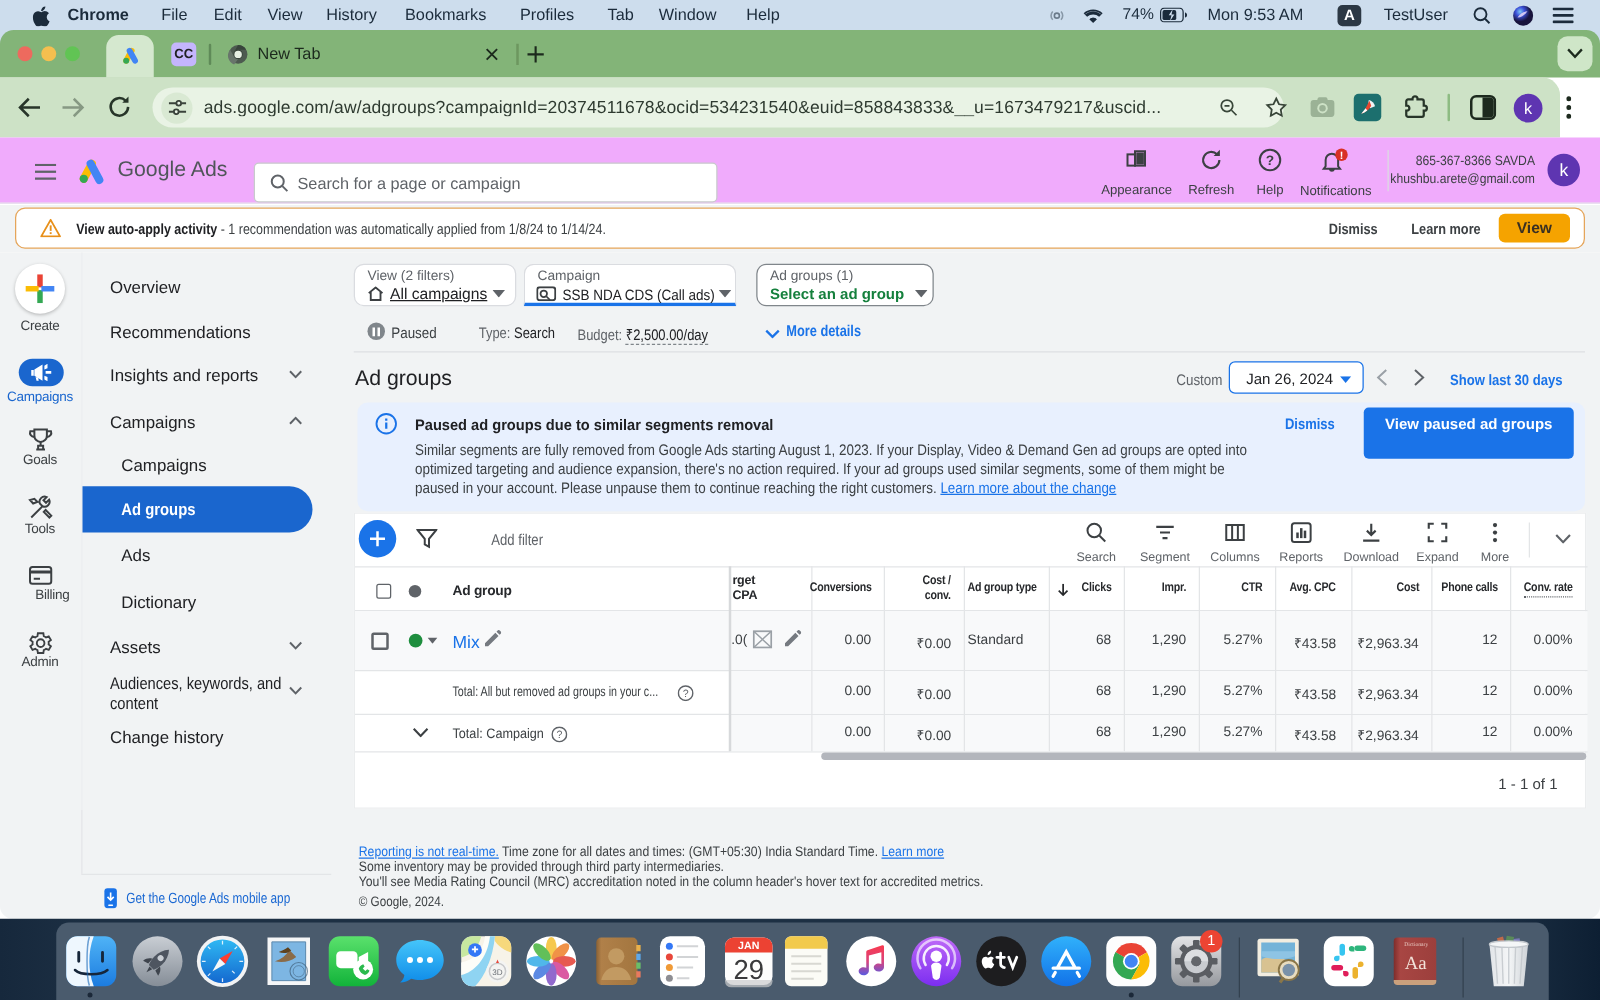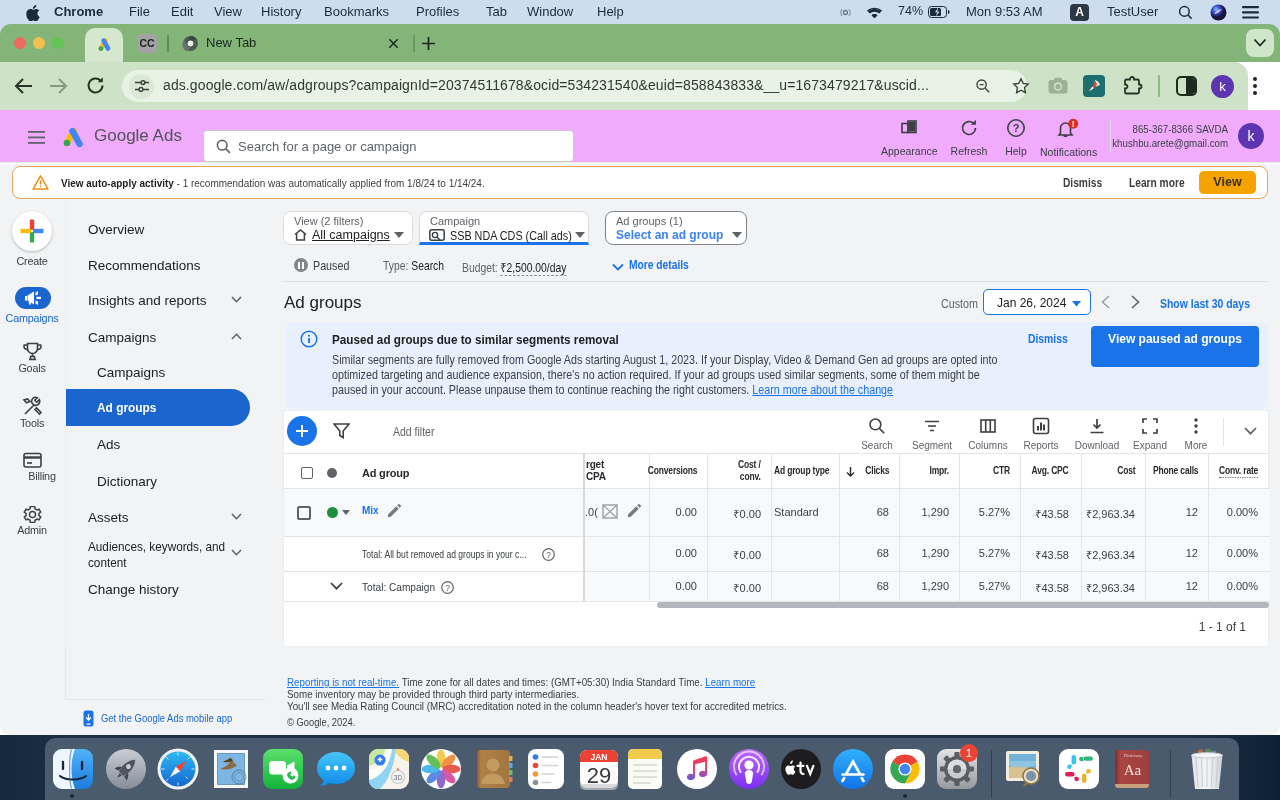--- a/index.html
+++ b/index.html
@@ -115,21 +115,21 @@
   <div class="tl" style="left:14px;top:13px;background:#ed6a5e;"></div>
   <div class="tl" style="left:33px;top:13px;background:#f5bf4f;"></div>
   <div class="tl" style="left:52px;top:13px;background:#61c454;"></div>
   <div id="activetab">
     <svg class="abs" style="left:11px;top:9px" width="17" height="16" viewBox="0 0 24 22">
         <line x1="7" y1="16" x2="13.2" y2="4.8" stroke="#fbbc04" stroke-width="6.6" stroke-linecap="round"></line>
         <line x1="10.8" y1="4.8" x2="17" y2="16" stroke="#4285f4" stroke-width="6.6" stroke-linecap="round"></line>
         <circle cx="7" cy="16" r="3.4" fill="#34a853"></circle>
       </svg>
   </div>
-  <div class="abs" style="left:137px;top:10px;width:20px;height:19px;background:#a3a3a3;border-radius:4px;color:#202124;font-size:10.5px;font-weight:bold;text-align:center;line-height:19px;">CC</div>
+  <div class="abs" style="left:137px;top:10px;width:20px;height:19px;background:#c4b5fd;border-radius:4px;color:#202124;font-size:10.5px;font-weight:bold;text-align:center;line-height:19px;">CC</div>
   <div class="abs" style="left:167px;top:11px;width:2px;height:17px;background:#5f8a58;border-radius:1px;"></div>
   <svg class="abs" style="left:182px;top:11px" width="17" height="17" viewBox="0 0 24 24">
       <circle cx="12" cy="12" r="10.5" fill="#4d5a50"></circle>
       <path d="M12 1.5a10.5 10.5 0 0 1 9.1 5.2H12a5.3 5.3 0 0 0-4.6 2.7z" fill="#38443b"></path>
       <path d="M2.9 6.7l4.6 8a5.3 5.3 0 0 0 4.5 2.6l-4.5 6A10.5 10.5 0 0 1 2.9 6.7z" fill="#68756b"></path>
       <circle cx="12" cy="12" r="5.2" fill="#38443b"></circle>
       <circle cx="12" cy="12" r="4.2" fill="#e6efe3"></circle>
     </svg>
   <div class="abs" style="left:206px;top:11px;font-size:13px;color:#1c2a1d;">New Tab</div>
   <svg class="abs" style="left:387px;top:13px" width="13" height="13" viewBox="0 0 14 14">
@@ -370,21 +370,21 @@
         <circle cx="6" cy="6" r="2.6" fill="none" stroke="#3c4043" stroke-width="1.4"></circle>
         <path d="M8 8l3 3" stroke="#3c4043" stroke-width="1.4"></path>
       </svg>
     <div class="abs" style="left:30px;top:17px;font-size:12px;color:#202124;white-space:nowrap;transform:scaleX(.9);transform-origin:left;">SSB NDA CDS (Call ads)</div>
     <svg class="abs" style="left:155px;top:20px" width="10" height="6" viewBox="0 0 10 6">
         <path fill="#5f6368" d="M0 0h10L5 6z"></path>
       </svg>
   </div>
   <div class="abs" style="left:605px;top:9px;width:142px;height:34px;border:1px solid #80868b;border-radius:8px;background:#fff;">
     <div class="abs" style="left:10px;top:3px;font-size:11px;color:#5f6368;">Ad groups (1)</div>
-    <div class="abs" style="left:10px;top:16px;font-size:12px;color:#3b82f6;font-weight:bold;white-space:nowrap;">Select an ad group</div>
+    <div class="abs" style="left:10px;top:16px;font-size:12px;color:#15803d;font-weight:bold;white-space:nowrap;">Select an ad group</div>
     <svg class="abs" style="left:126px;top:20px" width="10" height="6" viewBox="0 0 10 6">
         <path fill="#5f6368" d="M0 0h10L5 6z"></path>
       </svg>
   </div>
 
   <div class="abs" style="left:294px;top:56px;width:14px;height:14px;border-radius:50%;background:#80868b;">
     <div class="abs" style="left:4px;top:3.5px;width:2px;height:7px;background:#fff;"></div>
     <div class="abs" style="left:8px;top:3.5px;width:2px;height:7px;background:#fff;"></div>
   </div>
   <div class="abs" style="left:313px;top:57px;font-size:12.2px;color:#3c4043;transform:scaleX(.88);transform-origin:left;">Paused</div>
@@ -517,21 +517,21 @@
     <div class="hdr" style="right:199px;top:54px;transform:scaleX(.85);transform-origin:right;">Avg. CPC</div>
     <div class="hdr" style="right:133px;top:54px;transform:scaleX(.85);transform-origin:right;">Cost</div>
     <div class="hdr" style="right:70px;top:54px;transform:scaleX(.85);transform-origin:right;">Phone calls</div>
     <div class="hdr" style="right:10px;top:55px;border-bottom:1.5px dotted #5f6368;padding-bottom:1px;transform:scaleX(.85);transform-origin:right;margin-top:-1px;">Conv. rate</div>
 
     <div class="abs" style="left:13px;top:95px;width:14px;height:14px;border:2px solid #5f6368;border-radius:2px;"></div>
     <div class="abs" style="left:42.5px;top:96px;width:11px;height:11px;border-radius:50%;background:#1e8e3e;"></div>
     <svg class="abs" style="left:58px;top:99px" width="8" height="5" viewBox="0 0 8 5">
         <path fill="#5f6368" d="M0 0h8L4 5z"></path>
       </svg>
-    <div class="num" style="left:78px;top:94px;color:#1a73e8;font-size:10px;font-weight:bold;">Mix</div>
+    <div class="num" style="left:78px;top:94px;color:#1a73e8;font-size:14px;">Mix</div>
     <svg class="abs" style="left:103px;top:93px" width="14" height="14" viewBox="0 0 14 14">
         <path fill="#757a80" d="M1 10.5 9.3 2.2l2.5 2.5L3.5 13H1zM10.2 1.3l.9-.9a1.2 1.2 0 0 1 1.7 0l.8.8a1.2 1.2 0 0 1 0 1.7l-.9.9z"></path>
       </svg>
     <div class="num" style="left:301px;top:95px;">.0(</div>
     <svg class="abs" style="left:318px;top:93px" width="16" height="15" viewBox="0 0 16 15">
         <rect x="1" y="1" width="14" height="13" fill="none" stroke="#9aa0a6" stroke-width="1.4"></rect>
         <path d="M1 14 15 1M1 1l14 13" stroke="#9aa0a6" stroke-width="1.2"></path>
       </svg>
     <svg class="abs" style="left:343px;top:93px" width="14" height="14" viewBox="0 0 14 14">
         <path fill="#757a80" d="M1 10.5 9.3 2.2l2.5 2.5L3.5 13H1zM10.2 1.3l.9-.9a1.2 1.2 0 0 1 1.7 0l.8.8a1.2 1.2 0 0 1 0 1.7l-.9.9z"></path>

